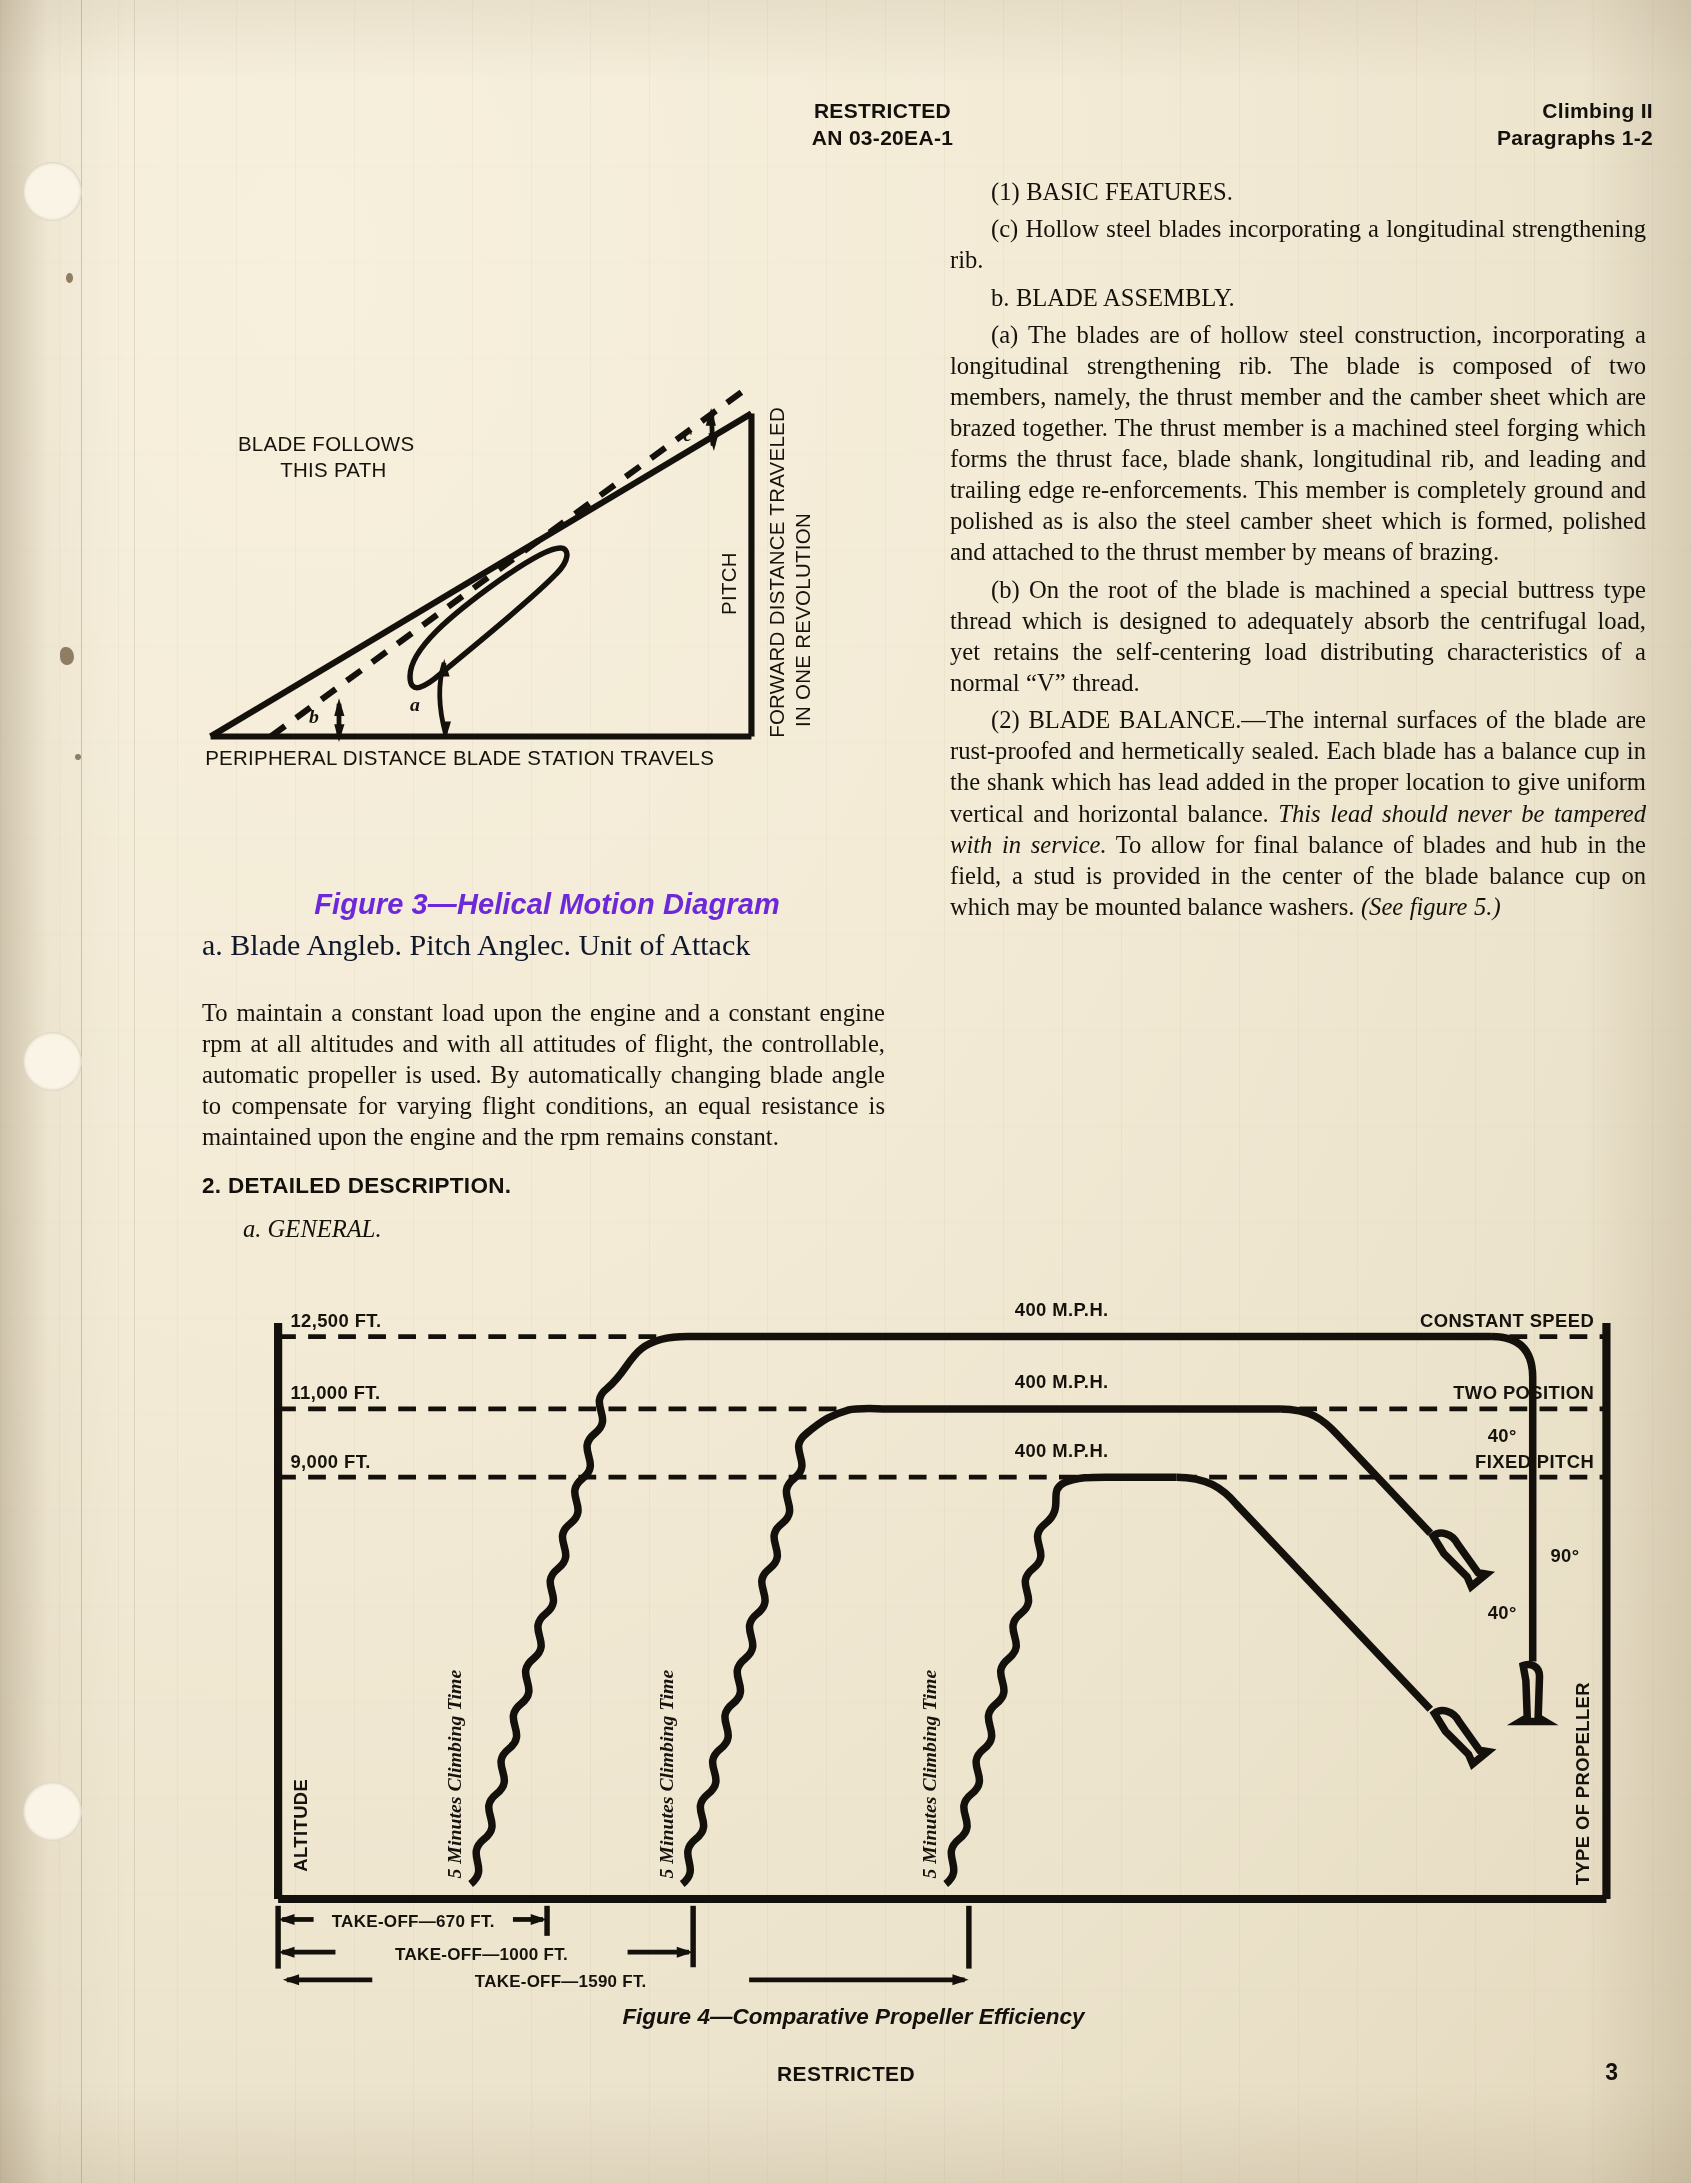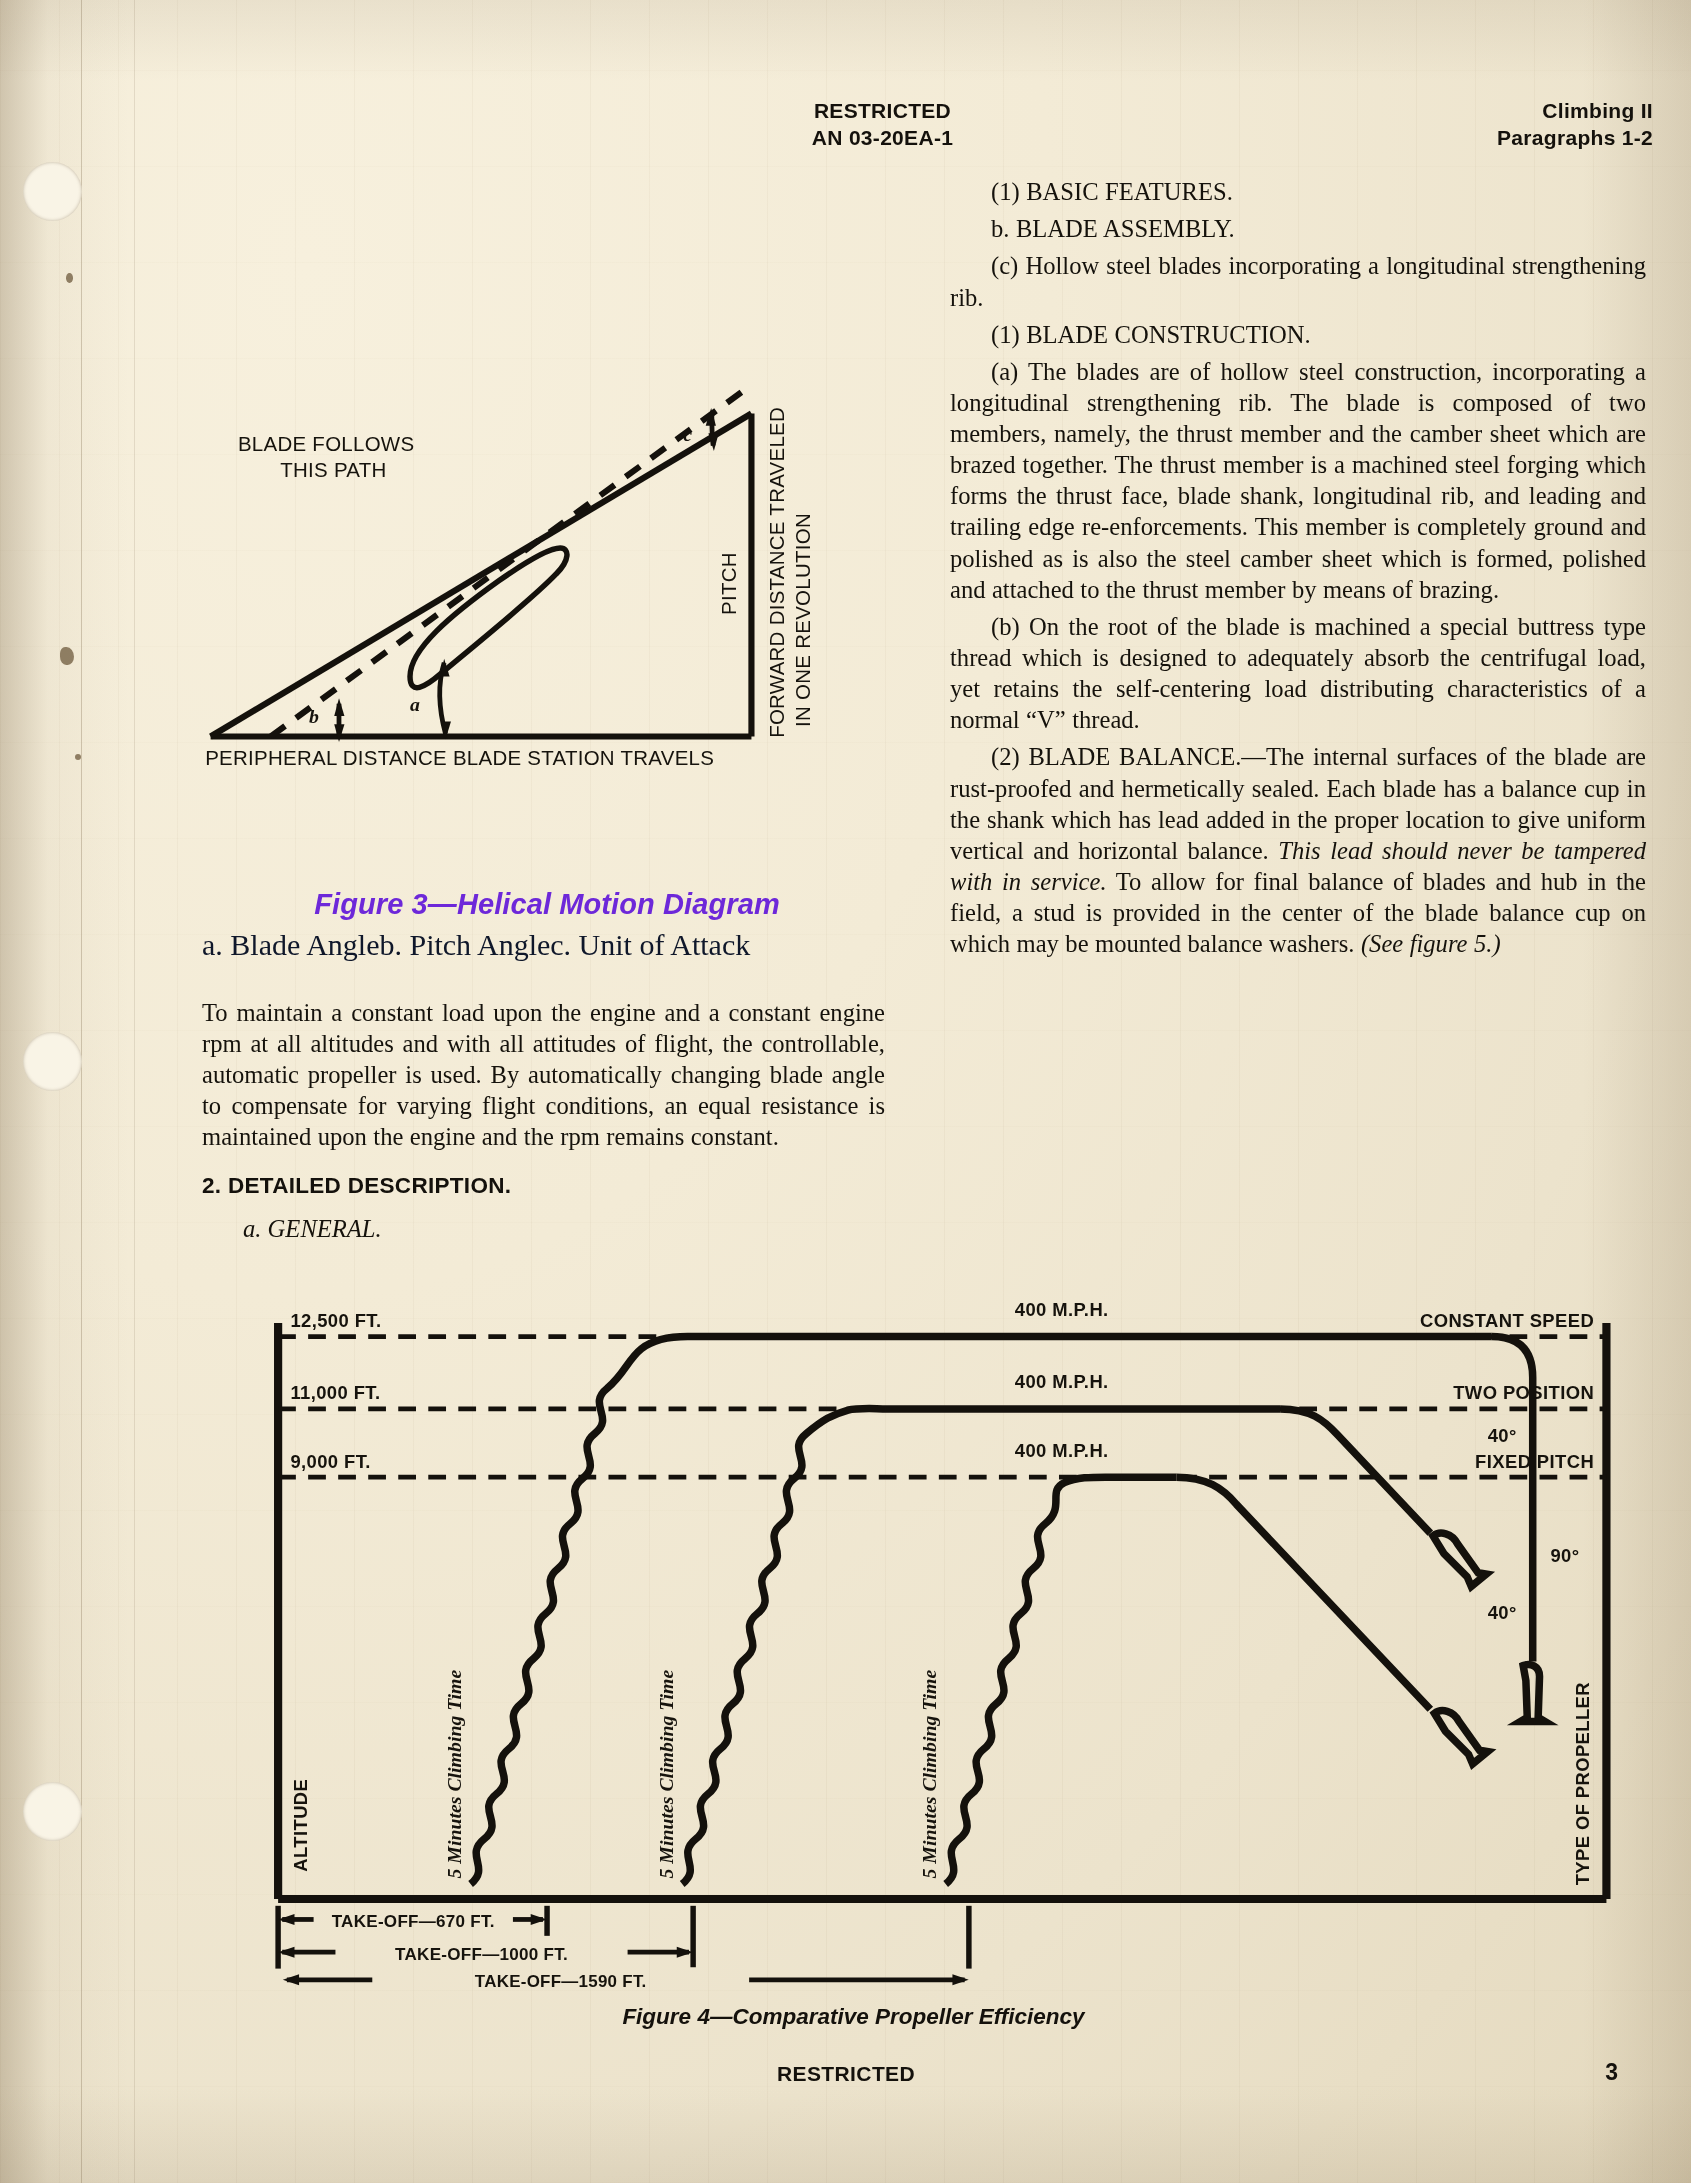--- a/index.html
+++ b/index.html
@@ -192,23 +192,22 @@
   </div>
 
   <div class="col" id="col-left">
     <p class="body noind">To maintain a constant load upon the engine and a constant engine rpm at all altitudes and with all attitudes of flight, the controllable, automatic propeller is used. By automatically changing blade angle to compensate for varying flight conditions, an equal resistance is maintained upon the engine and the rpm remains constant.</p>
     <h3 class="headsans">2. DETAILED DESCRIPTION.</h3>
     <p class="subhead">a. GENERAL.</p>
   </div>
 
   <div class="col" id="col-right">
     <p class="body">(1) BASIC FEATURES.</p>
+    <p class="body">(c) Hollow steel blades incorporating a longitudinal strengthening rib.</p>
     <p class="body">b. BLADE ASSEMBLY.</p>
-    <p class="body">(c) Hollow steel blades incorporating a longitudinal strengthening rib.</p>
-    <p class="body">(1) BLADE CONSTRUCTION.</p>
     <p class="body">(a) The blades are of hollow steel construction, incorporating a longitudinal strengthening rib. The blade is composed of two members, namely, the thrust member and the camber sheet which are brazed together. The thrust member is a machined steel forging which forms the thrust face, blade shank, longitudinal rib, and leading and trailing edge re-enforcements. This member is completely ground and polished as is also the steel camber sheet which is formed, polished and attached to the thrust member by means of brazing.</p>
     <p class="body">(b) On the root of the blade is machined a special buttress type thread which is designed to adequately absorb the centrifugal load, yet retains the self-centering load distributing characteristics of a normal “V” thread.</p>
     <p class="body"><span>(2) BLADE BALANCE.—</span><span>The internal surfaces of the blade are rust-proofed and hermetically sealed. Each blade has a balance cup in the shank which has lead added in the proper location to give uniform vertical and horizontal balance. </span><i>This lead should never be tampered with in service.</i><span> To allow for final balance of blades and hub in the field, a stud is provided in the center of the blade balance cup on which may be mounted balance washers. </span><i>(See figure 5.)</i></p>
   </div>
 
   <div id="fig4">
     <svg width="1372" height="690" viewBox="0 0 2010 1010">
 
       <path class="ln" d="M 28 58 L 28 902" stroke-width="12"></path>
       <path class="ln" d="M 28 902 L 1974 902" stroke-width="12"></path>

